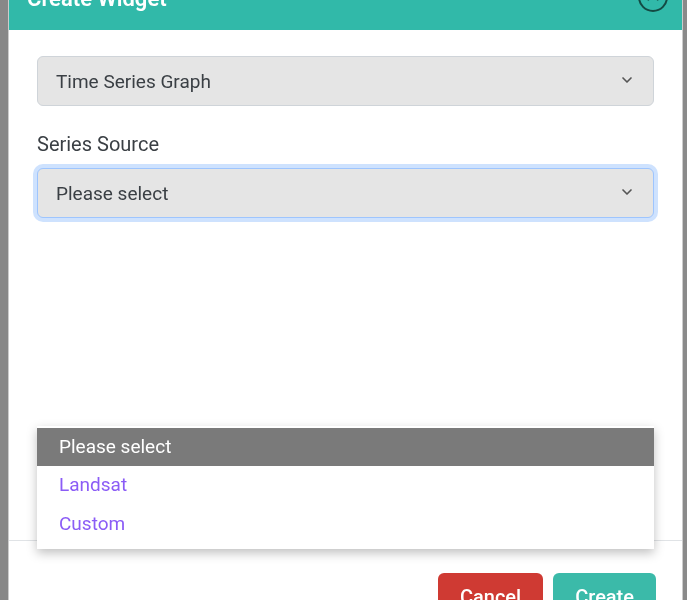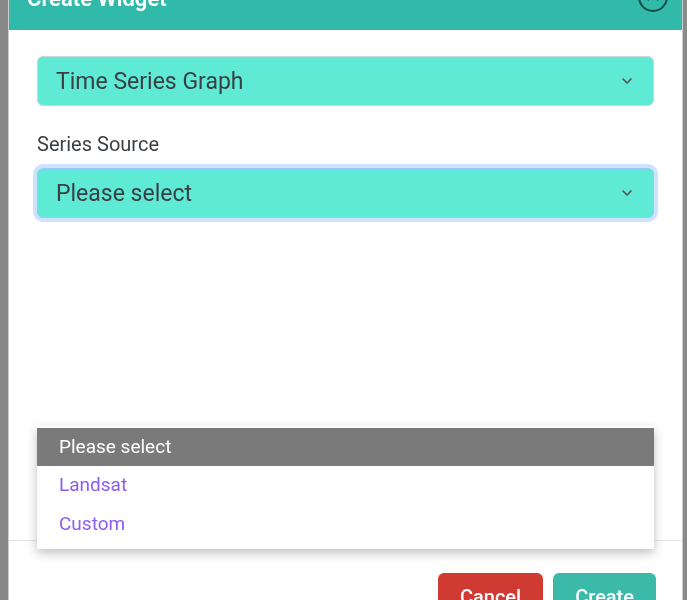--- a/index.html
+++ b/index.html
@@ -65,23 +65,23 @@
       color: #3a3f44;
       margin-bottom: 12px;
       display: block;
     }
     .form-select, .form-input {
       width: 100%;
       height: 50px;
       border: 1px solid #cfd4d9;
       border-radius: 6px;
       padding: 0 18px;
-      font-size: 23px;
+      font-size: 19px;
       color: #3a3f44;
-      background: #5eead4;
+      background: #e5e5e5;
       font-family: inherit;
       display: flex;
       align-items: center;
       justify-content: space-between;
       cursor: pointer;
     }
     .form-input::placeholder { color: #6c757d; }
     .form-select.focused {
       border: 1px solid #9ec5fe;
       box-shadow: 0 0 0 4px rgba(158,197,254,0.5);

